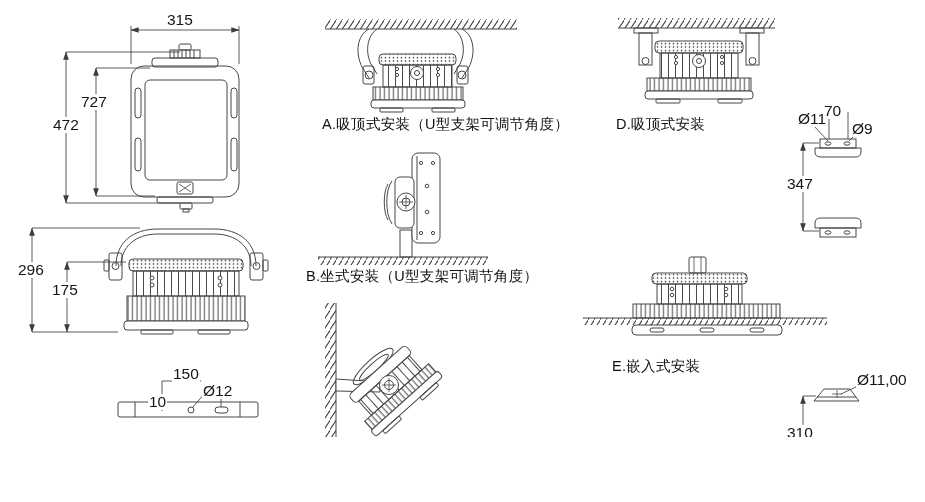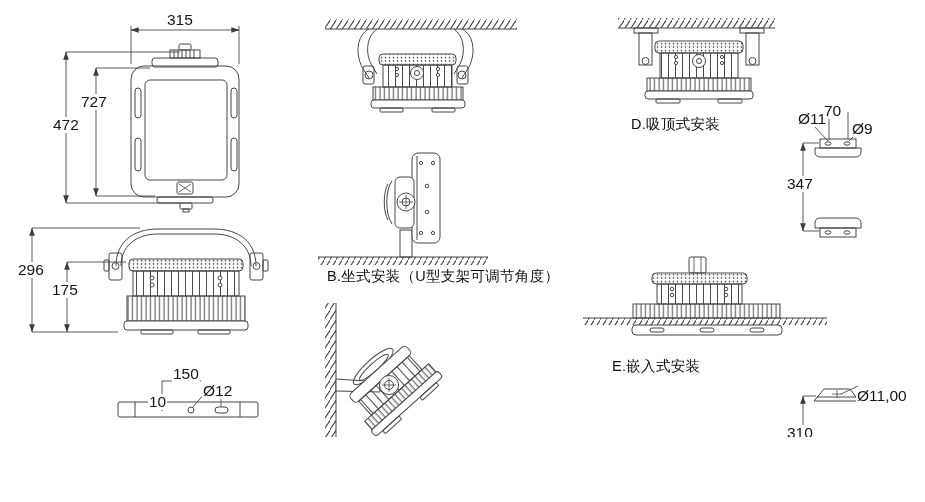--- a/index.html
+++ b/index.html
@@ -291,25 +291,26 @@
 <div class="txt dim" style="left:80px;top:94px">727</div>
 <div class="txt dim" style="left:52px;top:117px">472</div>
 
 <div class="txt dim" style="left:17px;top:262px">296</div>
 <div class="txt dim" style="left:51px;top:282px">175</div>
 
 <div class="txt dim" style="left:172px;top:366px">150</div>
 <div class="txt dim" style="left:202px;top:383px">Ø12</div>
 <div class="txt dim" style="left:148px;top:394px">10</div>
 
-<div class="txt cap" style="left:327px;top:269px">B.坐式安装（U型支架可调节角度）</div>
-<div class="txt cap" style="left:631px;top:117px">D.吸顶式安装</div>
+<div class="txt cap" style="left:322px;top:117px">A.吸顶式安装（U型支架可调节角度）</div>
+<div class="txt cap" style="left:306px;top:269px">B.坐式安装（U型支架可调节角度）</div>
+<div class="txt cap" style="left:616px;top:117px">D.吸顶式安装</div>
 <div class="txt cap" style="left:612px;top:359px">E.嵌入式安装</div>
 
 <div class="txt dim" style="left:797px;top:111px">Ø11</div>
 <div class="txt dim" style="left:823px;top:103px">70</div>
 <div class="txt dim" style="left:851px;top:121px">Ø9</div>
 <div class="txt dim" style="left:786px;top:176px">347</div>
 
-<div class="txt dim" style="left:856px;top:388px">Ø11,00</div>
+<div class="txt dim" style="left:856px;top:372px">Ø11,00</div>
 <div class="txt dim" style="left:786px;top:425px">310</div>
 
 </div>
 
 </body></html>

